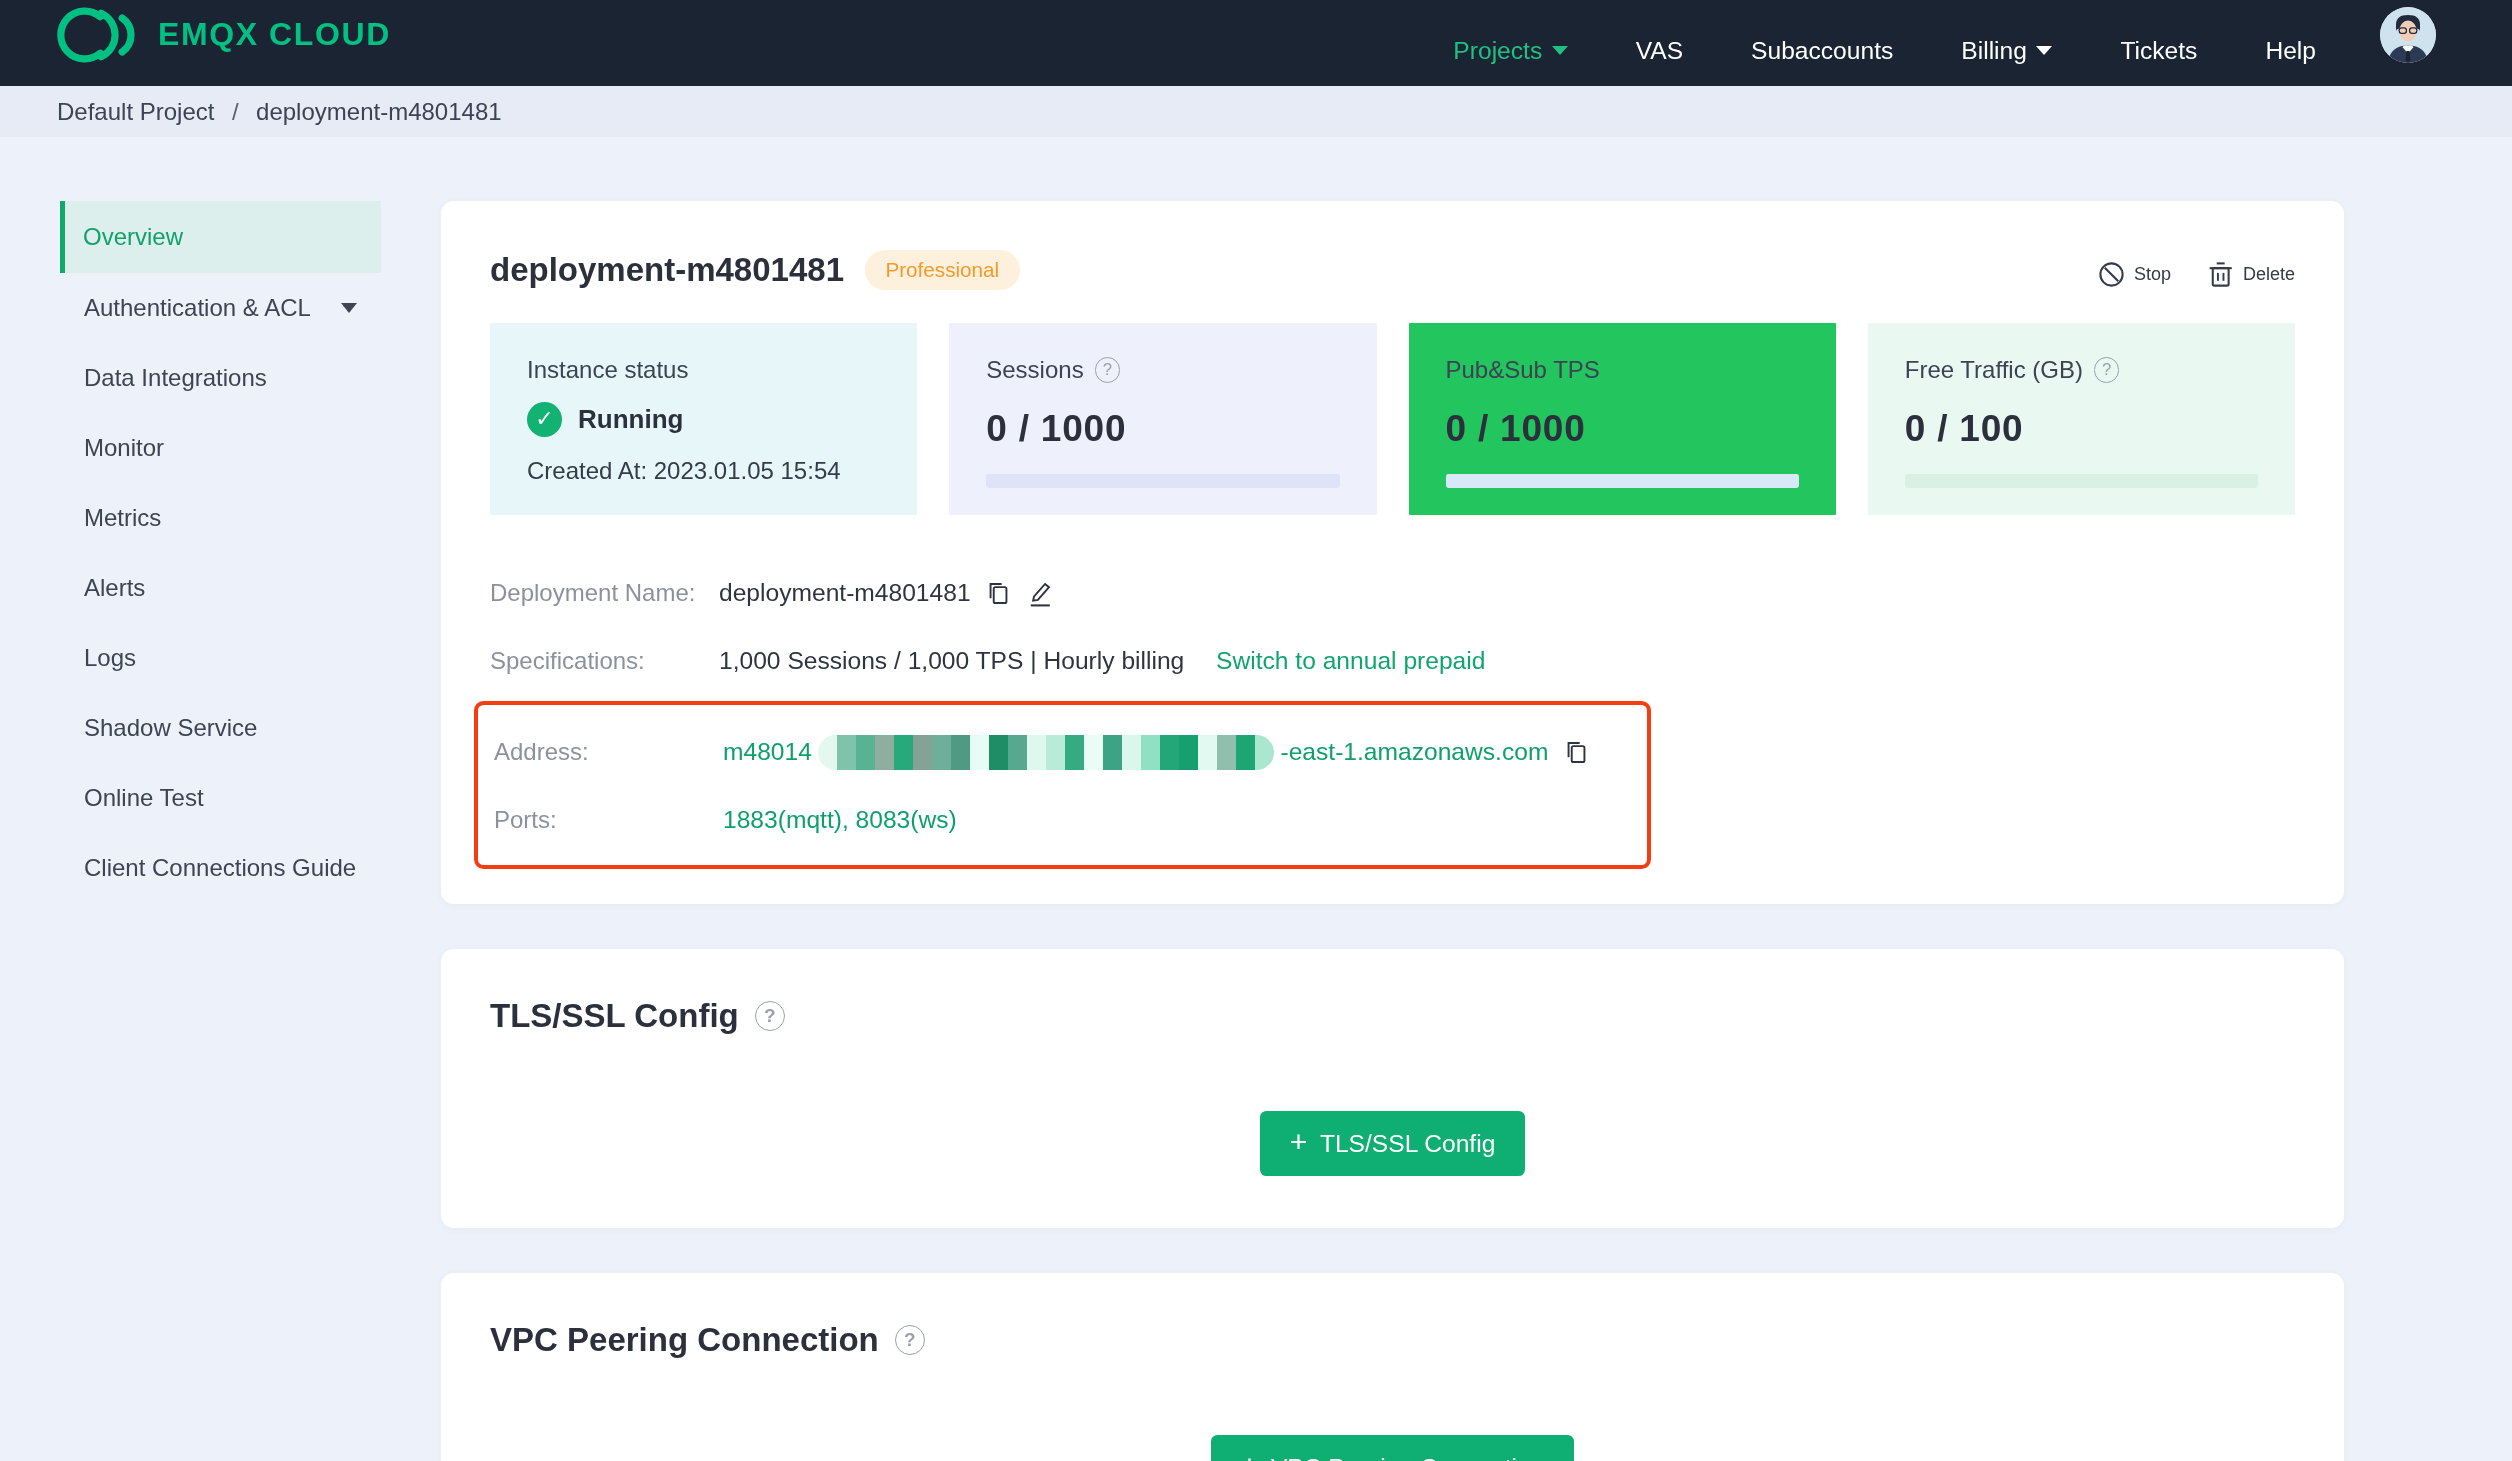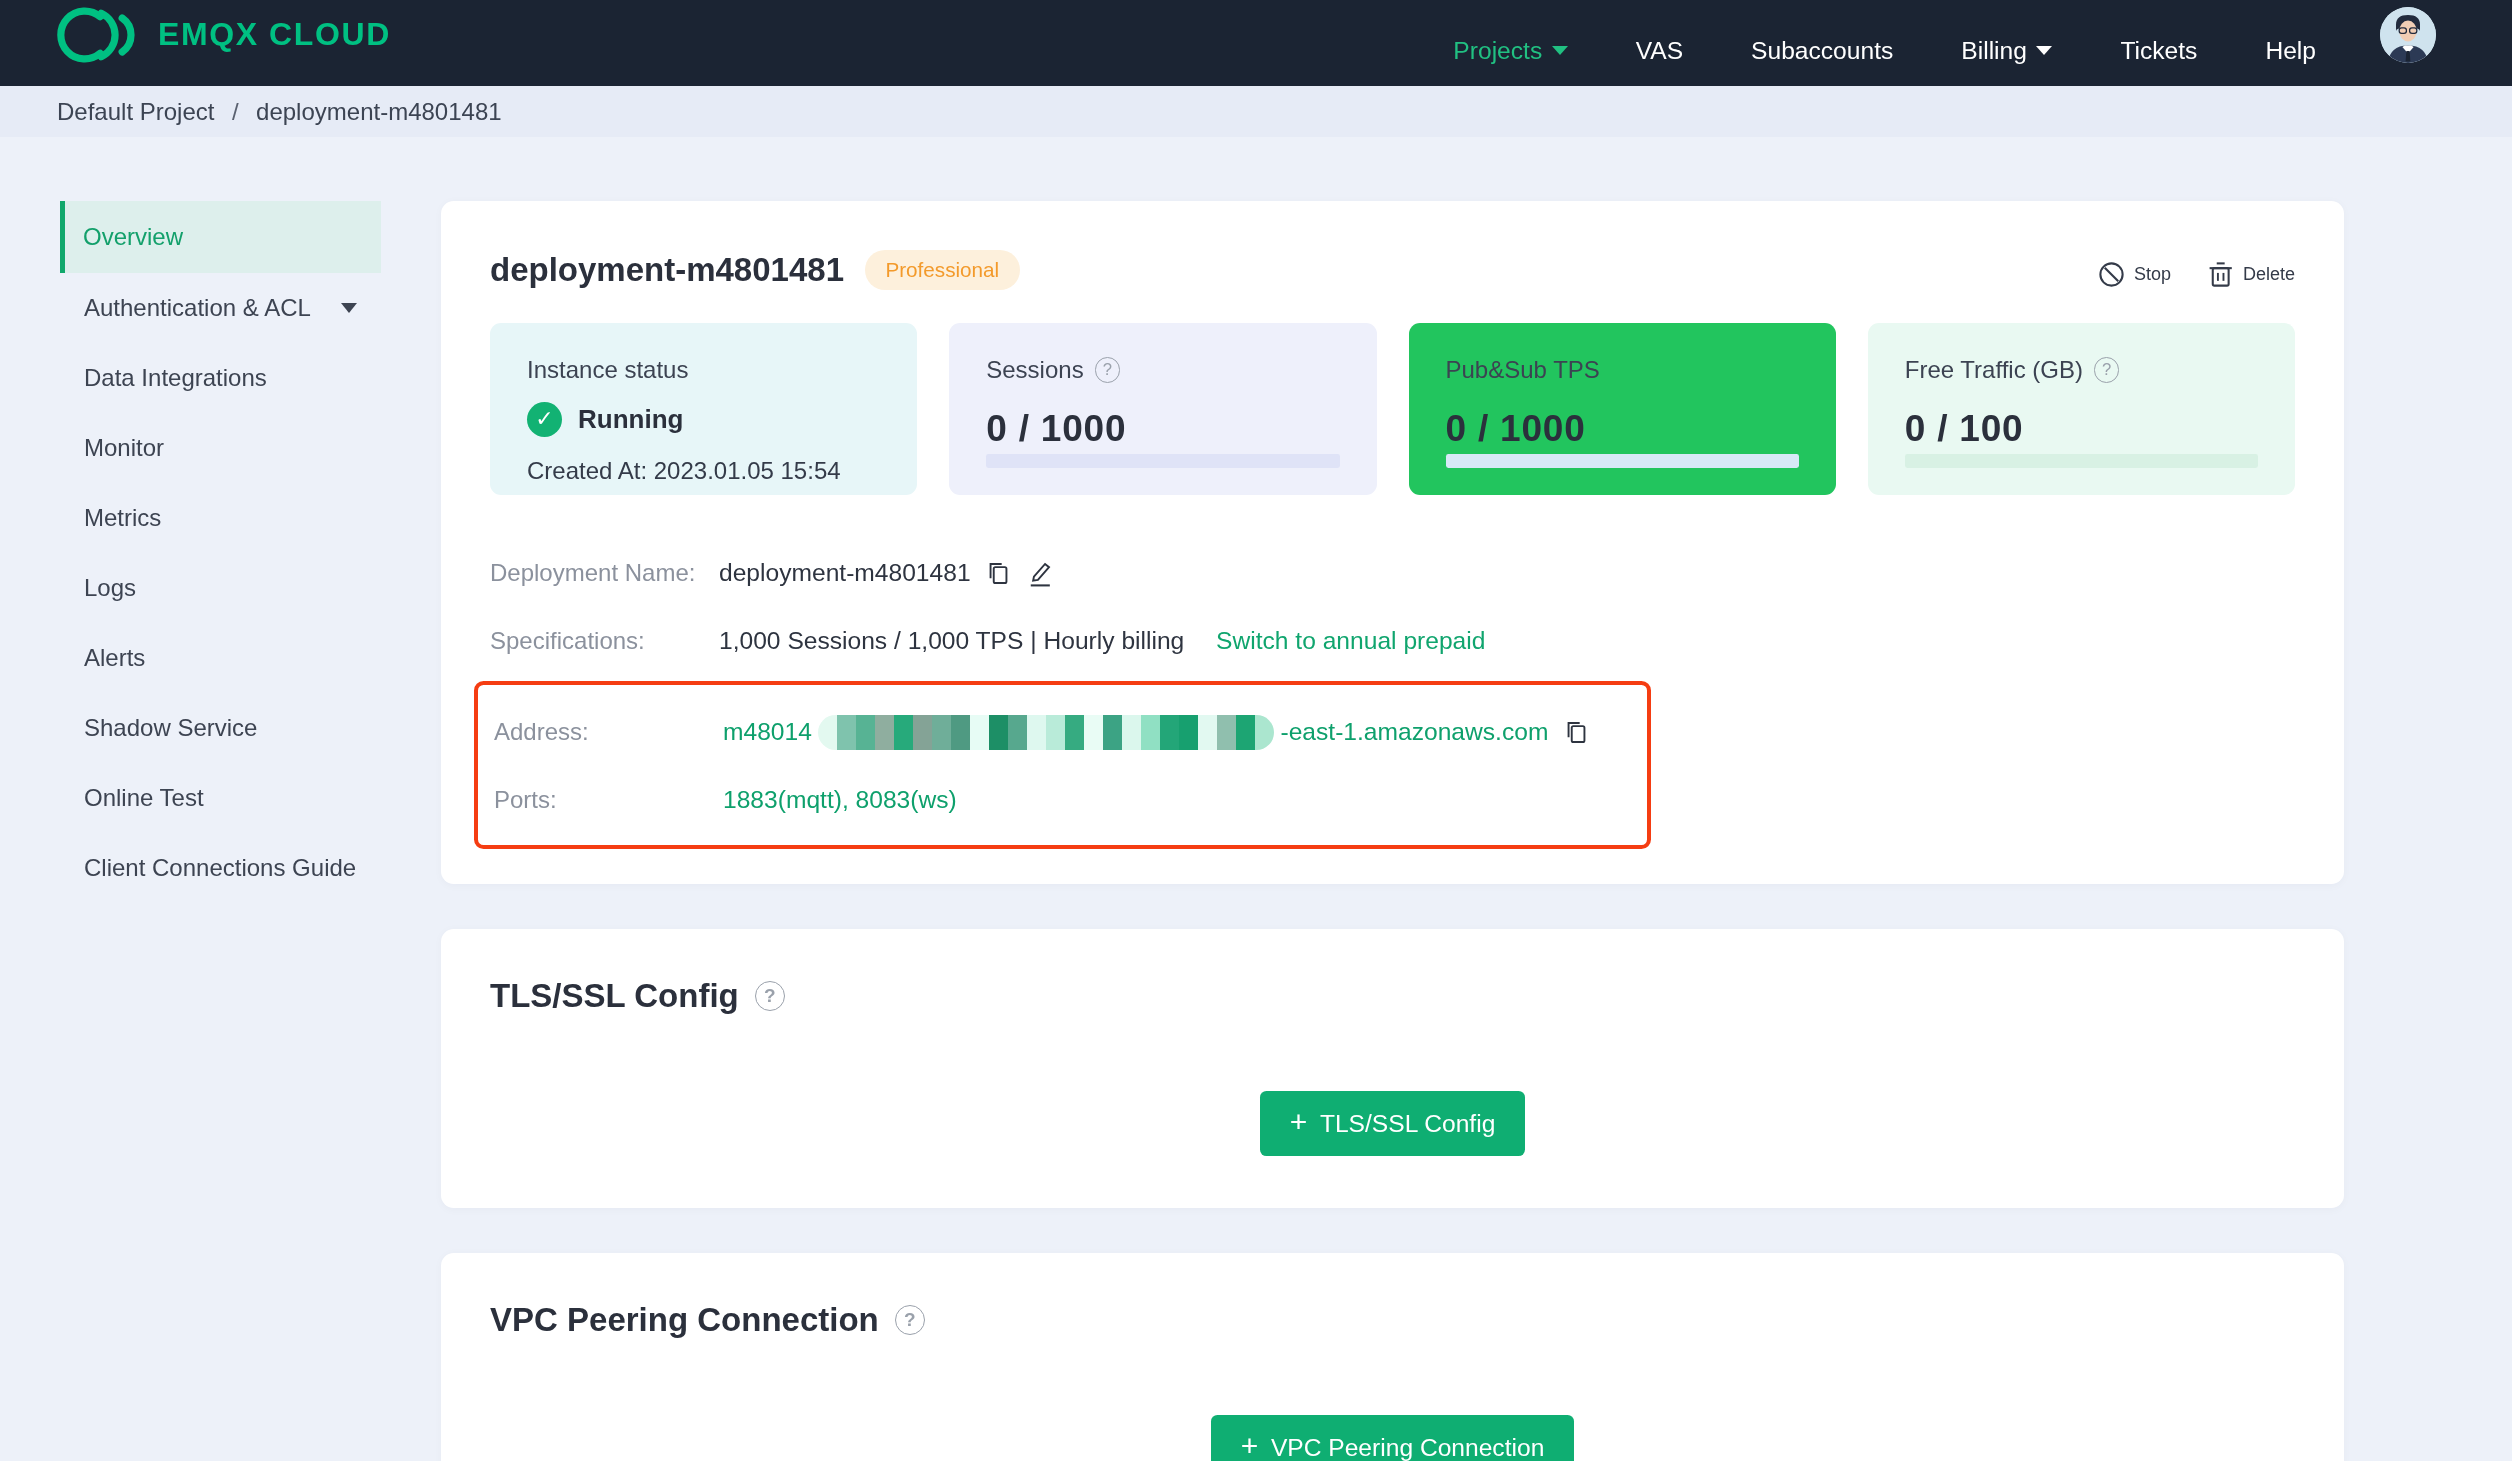--- a/index.html
+++ b/index.html
@@ -44,21 +44,21 @@
   
   .dep-header { display:flex; align-items:center; }
   .dep-title { font-size:33px; font-weight:700; color:#2b303c; }
   .plan-badge { margin-left:20.7px; background:#fdf0dc; color:#f39a2b; font-size:20.7px;
     padding:8px 20.7px; border-radius:24px; }
   .header-actions { margin-left:auto; display:flex; align-items:center; gap:37px; }
   .action-btn { display:flex; align-items:center; gap:9.5px; font-size:18px; color:#343b49; cursor:pointer;margin-top:9px; }
 
   
   .stats-row { display:flex; gap:32px; margin-top:33px; }
-  .stat-card { flex:1; height:172px; border-radius:11px; padding:33px 37px 0 37px; position:relative; }
+  .stat-card { flex:1; height:192px; border-radius:1px; padding:33px 37px 0 37px; position:relative; }
   .stat-card.c1 { background:#e7f6f8; }
   .stat-card.c2 { background:#eef0fb; }
   .stat-card.c3 { background:#22c55e; }
   .stat-card.c4 { background:#e9f9f2; }
   .stat-label { font-size:24px; color:#3c4352; display:flex; align-items:center; gap:11px; }
   .stat-value { font-size:37px; font-weight:700; color:#2b303c; margin-top:24px; letter-spacing:0.8px; }
   .stat-bar { position:absolute; left:37px; right:37px; bottom:27px; height:14.3px; border-radius:2.4px; }
   .c2 .stat-bar { background:#dfe3f7; }
   .c3 .stat-bar { background:#d7e9f7; }
   .c4 .stat-bar { background:#d8f1e4; }
@@ -166,24 +166,24 @@
     <div class="side-item">
       <span>Data Integrations</span>
     </div>
     <div class="side-item">
       <span>Monitor</span>
     </div>
     <div class="side-item">
       <span>Metrics</span>
     </div>
     <div class="side-item">
+      <span>Alerts</span>
+    </div>
+    <div class="side-item">
       <span>Logs</span>
-    </div>
-    <div class="side-item">
-      <span>Alerts</span>
     </div>
     <div class="side-item">
       <span>Shadow Service</span>
     </div>
     <div class="side-item">
       <span>Online Test</span>
     </div>
     <div class="side-item">
       <span>Client Connections Guide</span>
     </div>

